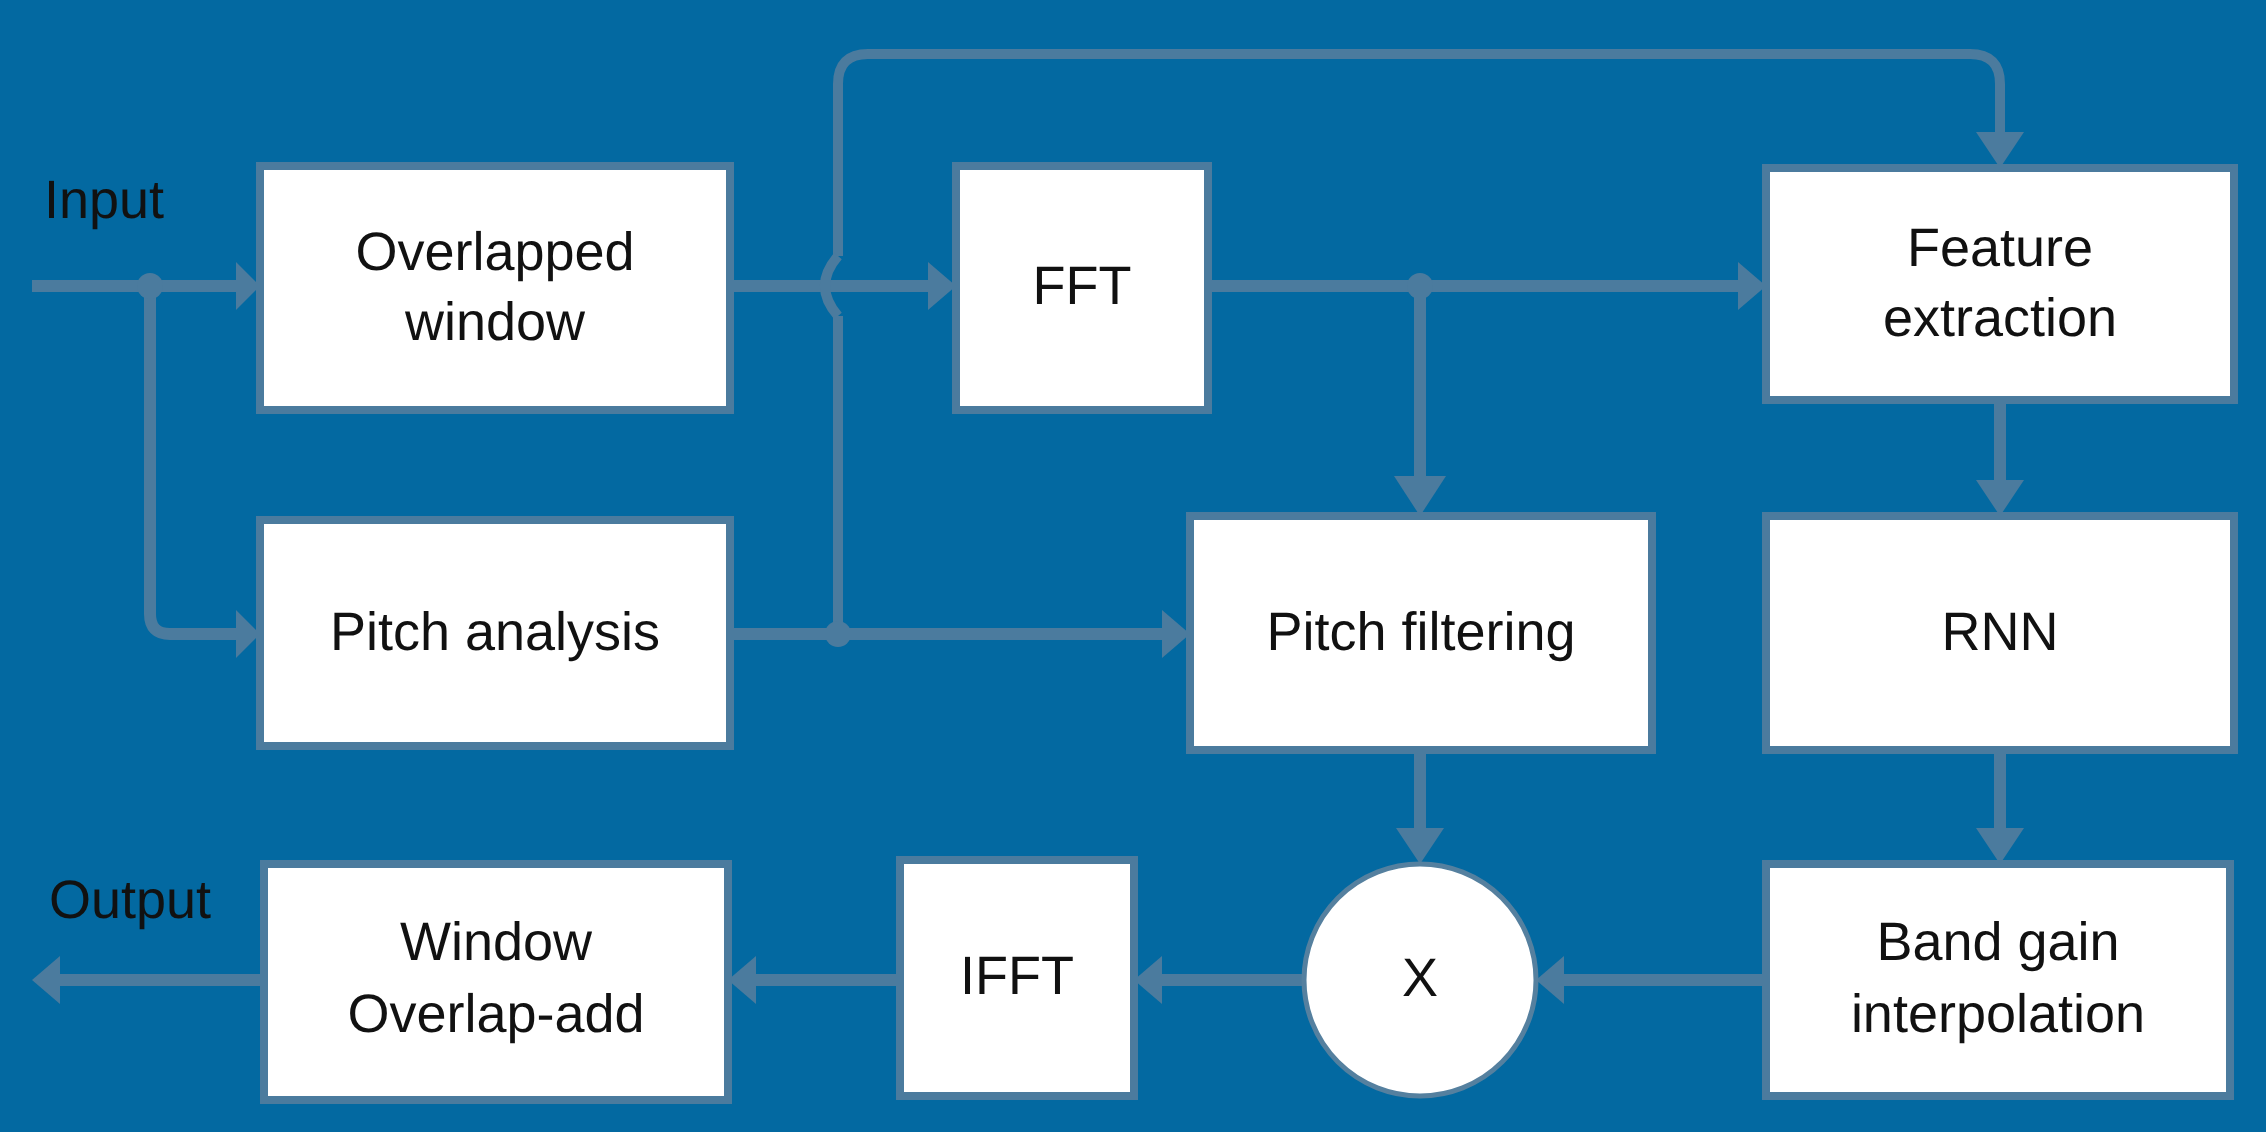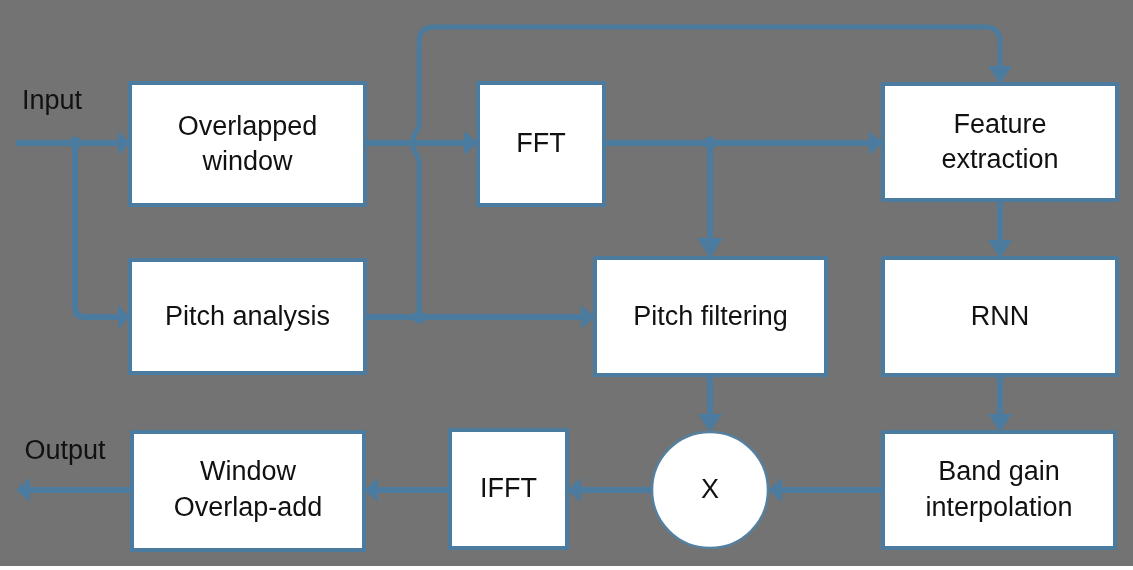--- a/index.html
+++ b/index.html
@@ -11,21 +11,21 @@
   body {
     width: 1133px;
     height: 570px;
     font-family: "Liberation Sans", sans-serif;
     overflow: hidden;
   }
   #diagram-root {
     position: relative;
     width: 1133px;
     height: 566px;
-    background: #737373;
+    background: #0369a1;
   }
   svg.diagram-canvas {
     display: block;
     width: 1133px;
     height: 570px;
   }
   .blk-rect {
     fill: #ffffff;
     stroke: #4b7b9e;
     stroke-width: 4;

